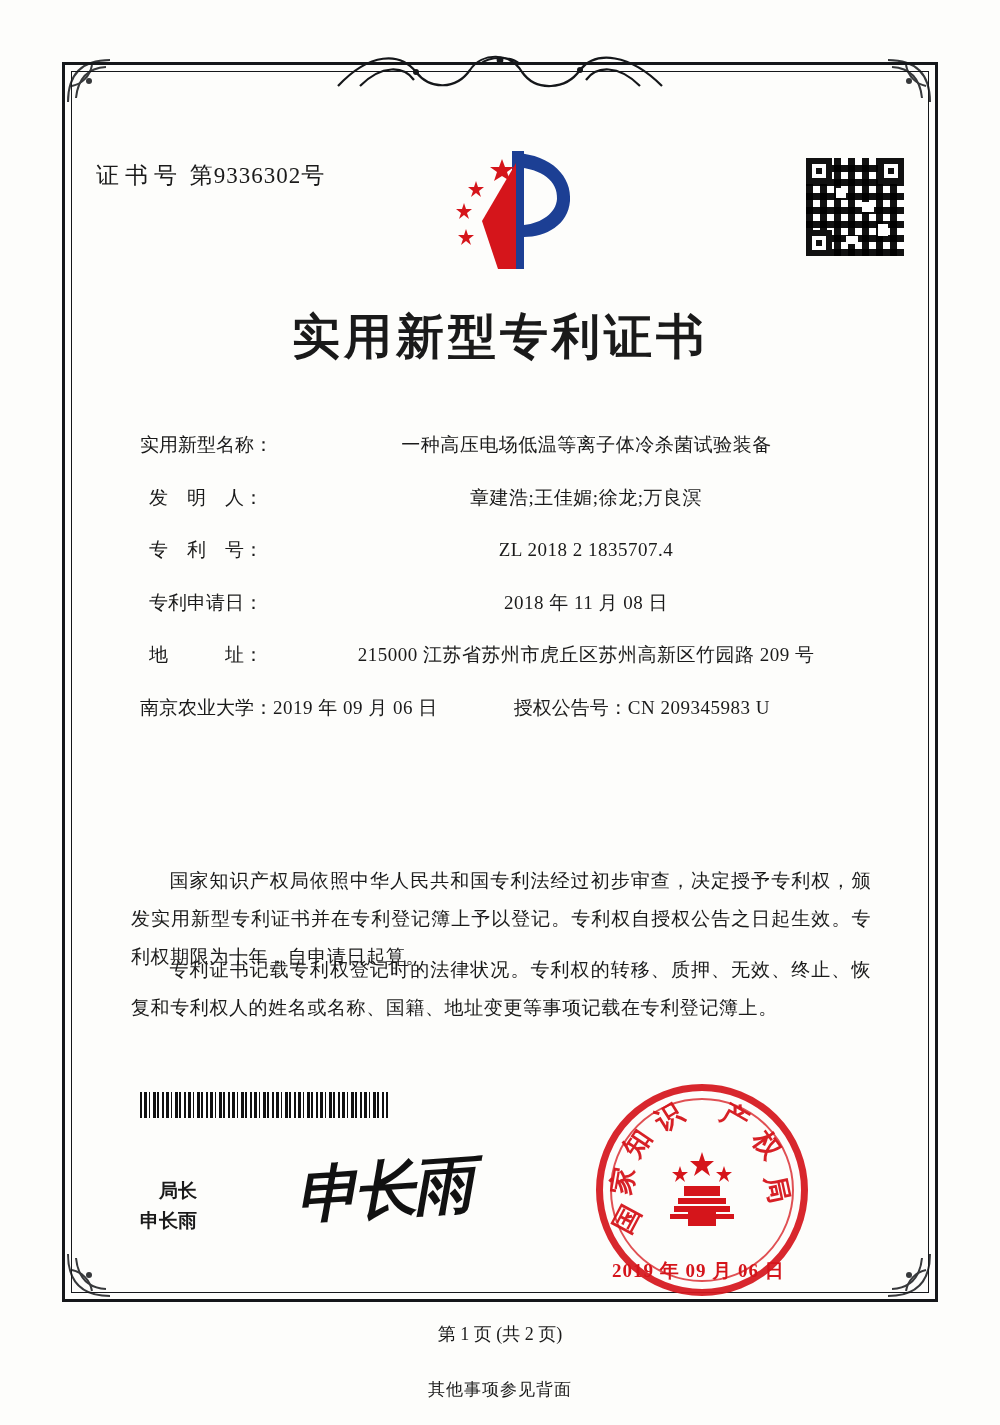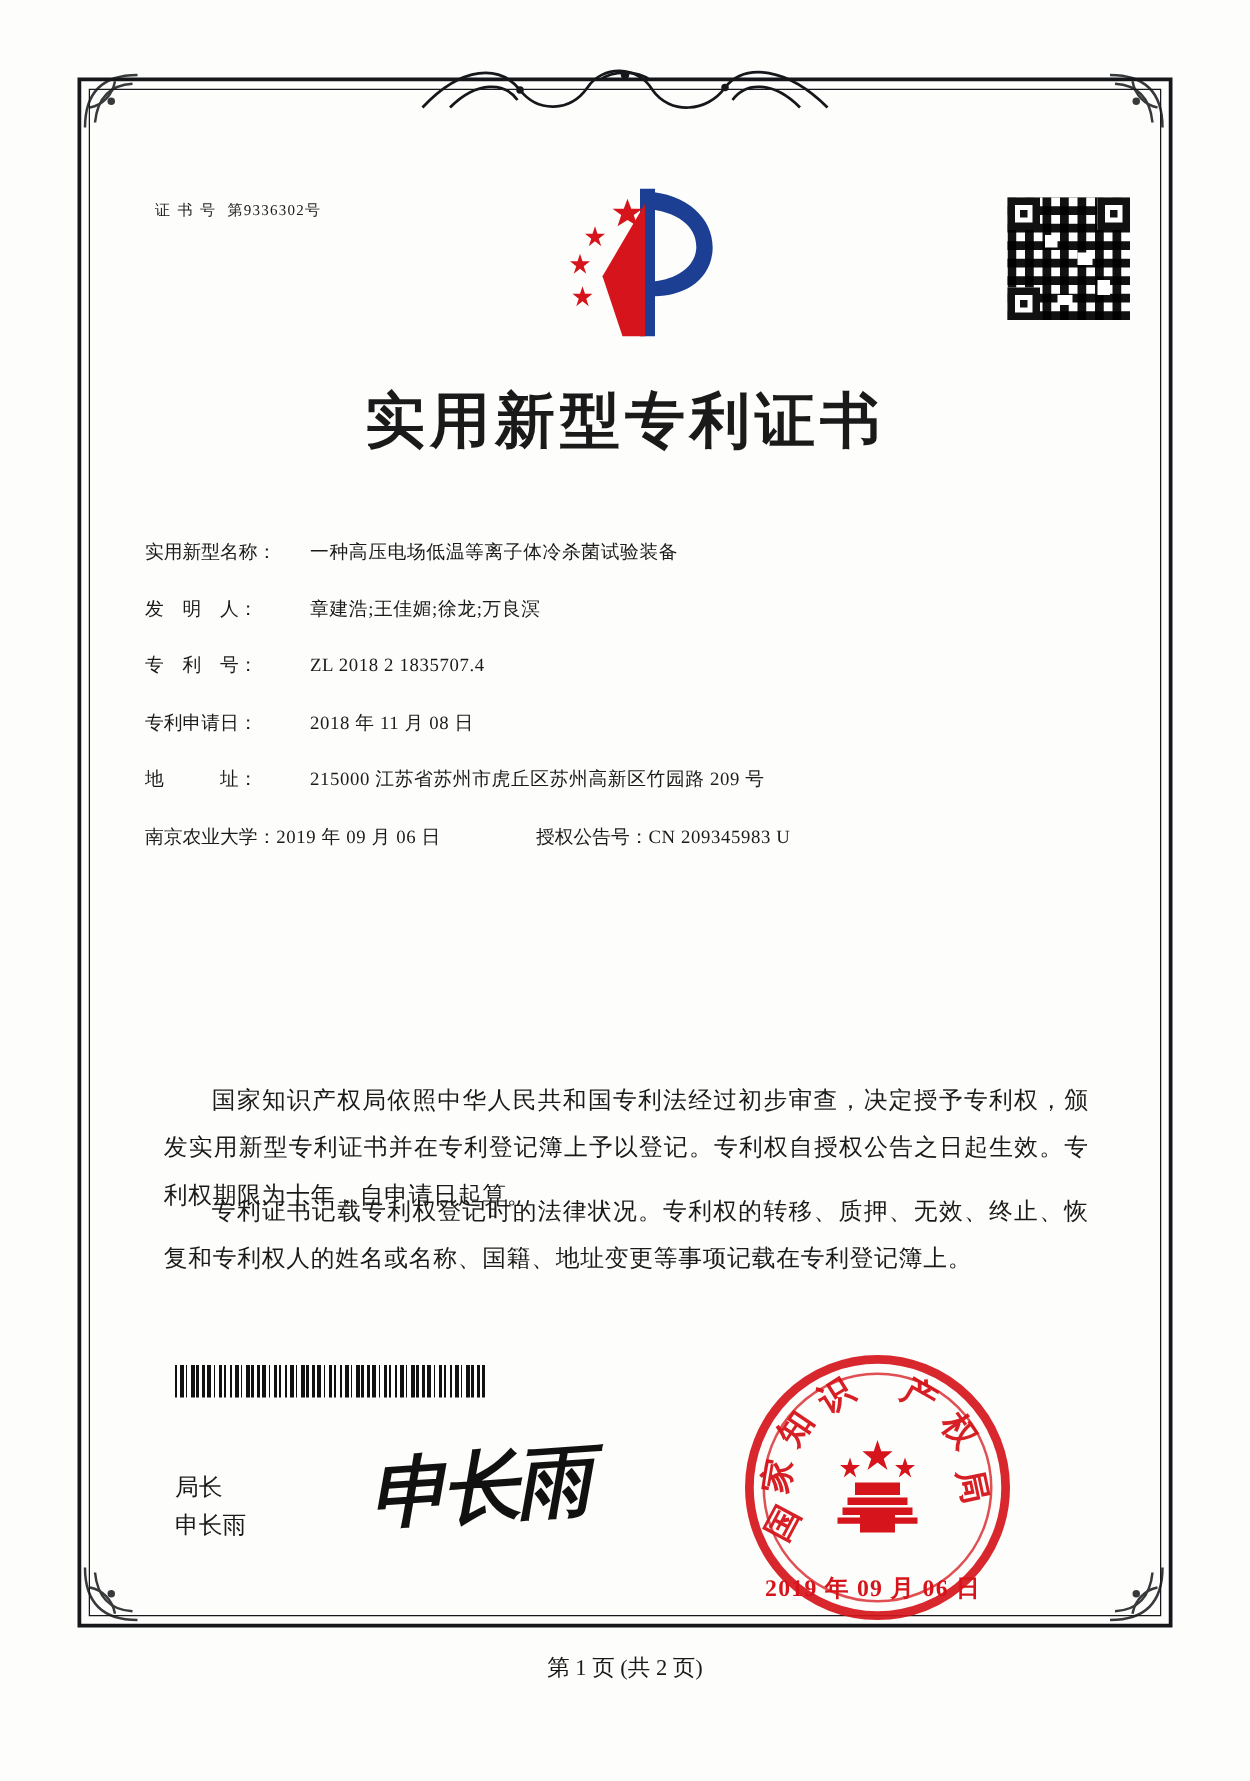--- a/index.html
+++ b/index.html
@@ -61,23 +61,23 @@
     left: 330px;
     top: 46px;
     width: 340px;
     height: 46px;
     overflow: hidden;
   }
 
   
   .cert-no {
     position: absolute;
-    left: 124px;
+    left: 96px;
     top: 160px;
-    font-size: 12px;
+    font-size: 23px;
     letter-spacing: 1px;
     white-space: nowrap;
   }
   .cert-no .lbl { letter-spacing: 6px; }
 
   .emblem {
     position: absolute;
     left: 420px;
     top: 145px;
     width: 170px;
@@ -130,24 +130,25 @@
     text-align: center;
     font-size: 48px;
     font-weight: bold;
     letter-spacing: 4px;
     font-family: Liberation Mono, monospace;
   }
 
   
   .fields {
     position: absolute;
-    left: 116px;
+    left: 140px;
     top: 432px;
     width: 760px;
-    font-size: 15px;
+    font-size: 19px;
+    text-align: center;
   }
   .field {
     display: flex;
     align-items: baseline;
     margin-bottom: 26.5px;
     white-space: nowrap;
   }
   .field .k {
     flex: 0 0 auto;
     min-width: 132px;
@@ -191,21 +192,22 @@
       #111 17px 19px, #fff 19px 22px);
   }
 
   
   .sig-labels {
     position: absolute;
     left: 140px;
     top: 1176px;
     font-size: 19px;
     line-height: 30px;
-    font-weight: normal;
+    font-weight: bold;
+    text-align: right;
   }
   .sig-script {
     position: absolute;
     left: 296px;
     top: 1148px;
     font-size: 62px;
     font-family: "DejaVu Serif", "Liberation Serif", serif;
     font-style: italic;
     font-weight: bold;
     transform: rotate(-4deg);
@@ -454,14 +456,15 @@
     <div class="seal-char" style="left:12px;top:82px;transform:rotate(-80deg);">家</div>
     <div class="seal-char" style="left:26px;top:44px;transform:rotate(-56deg);">知</div>
     <div class="seal-char" style="left:58px;top:18px;transform:rotate(-32deg);">识</div>
     <div class="seal-char" style="left:124px;top:18px;transform:rotate(30deg);">产</div>
     <div class="seal-char" style="left:156px;top:46px;transform:rotate(54deg);">权</div>
     <div class="seal-char" style="left:166px;top:90px;transform:rotate(78deg);">局</div>
   </div>
   <div class="seal-date">2019 年 09 月 06 日</div>
 
   <div class="page-no">第 1 页 (共 2 页)</div>
+  <div class="footnote">其他事项参见背面</div>
 
 </div>
 
 </body></html>

